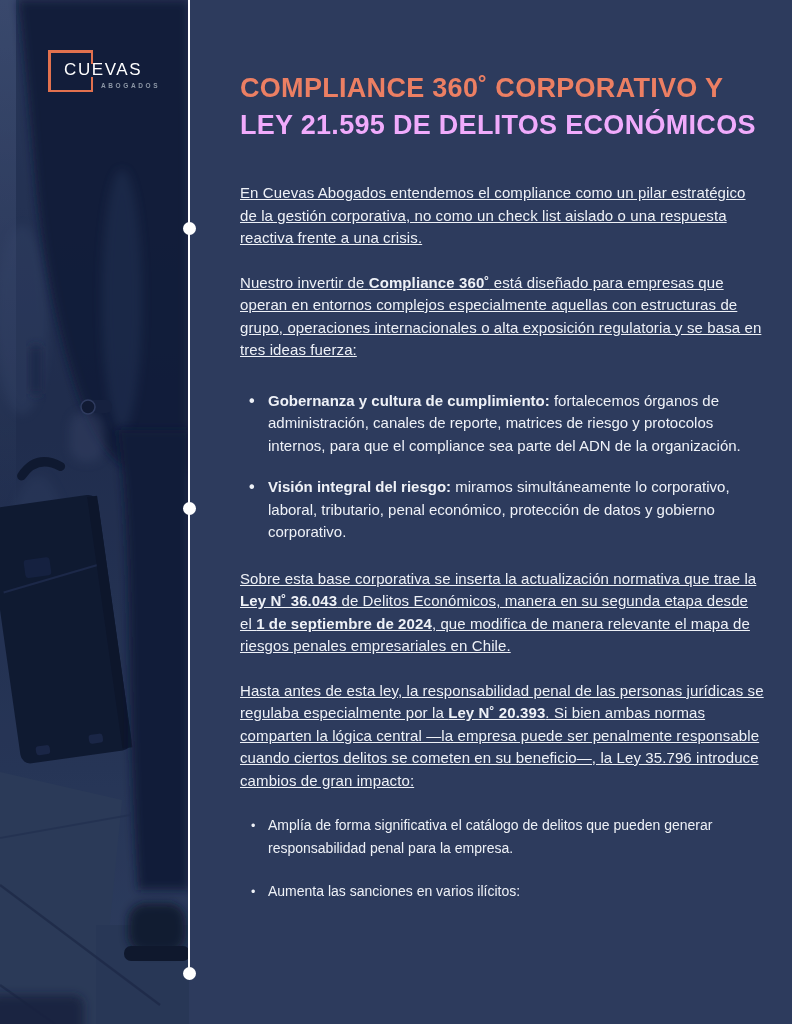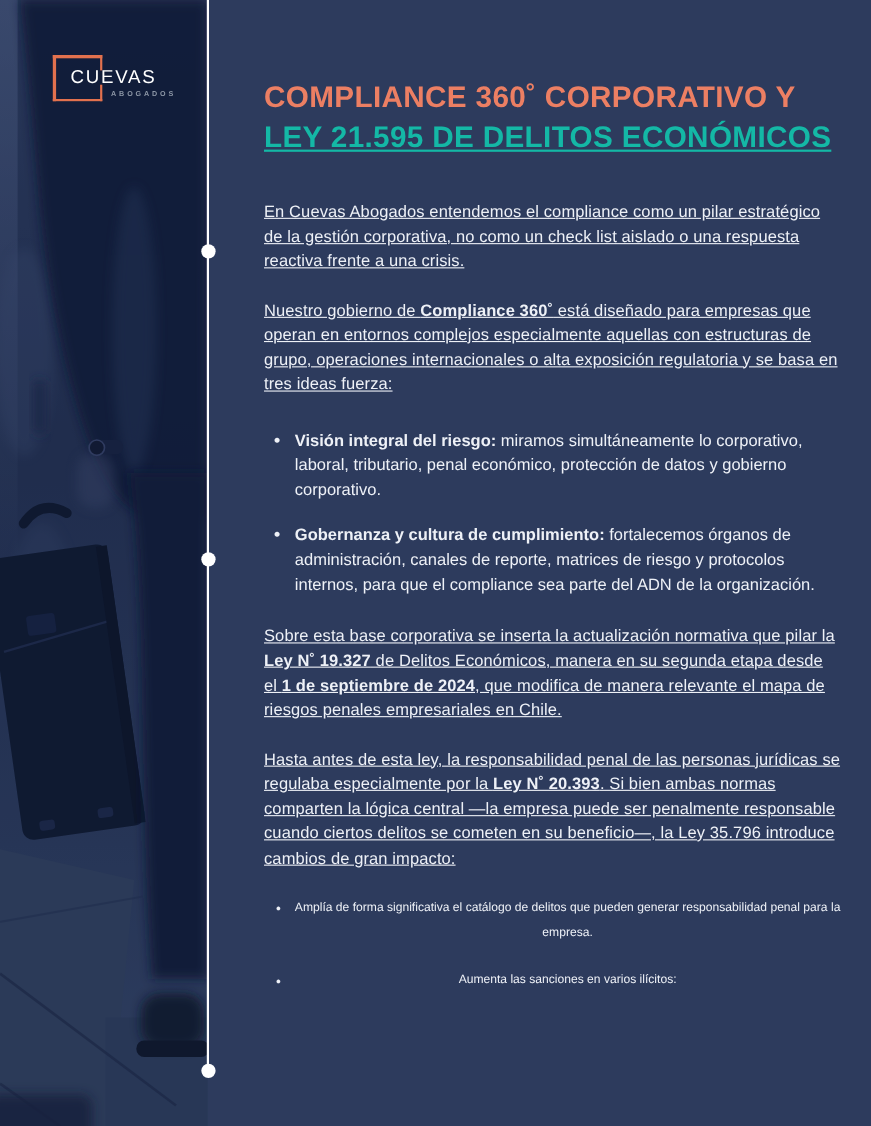--- a/index.html
+++ b/index.html
@@ -28,32 +28,32 @@
   .logo-name{position:absolute;left:18px;top:16px;font-size:17px;letter-spacing:1.6px;color:#ffffff;font-weight:500;}
   .logo-sub{position:absolute;left:55px;top:38px;font-size:6.5px;letter-spacing:2.6px;color:var(--logo_sub);font-weight:700;}
 
   .divider{position:absolute;left:187.5px;top:0;width:2.5px;height:975px;background:var(--line);}
   .dot{position:absolute;left:182.5px;width:13px;height:13px;border-radius:50%;background:var(--line);}
   .dot1{top:222px;} .dot2{top:502px;} .dot3{top:967px;}
 
   .content{position:absolute;left:240px;top:70px;width:524px;}
   h1{margin:0 0 38px;font-size:27px;line-height:37px;font-weight:800;letter-spacing:.3px;}
   .t1{color:var(--accent);}
-  .t2{color:#14b8a6;text-decoration:underline;}
+  .t2{color:#f0abfc;}
   p{margin:0 0 22px;font-size:15px;line-height:22.5px;letter-spacing:.1px;text-decoration:underline;}
   .b{font-weight:700;margin-top:32px;}
 
   ul{list-style:none;margin:0;padding:0;}
   .ideas{margin:28px 0 24px;}
   .ideas > li{position:relative;padding-left:28px;margin-bottom:19px;font-size:15px;line-height:22.5px;}
   .ideas > li::before{content:"\2022";position:absolute;left:9px;top:0;font-weight:700;font-size:16px;}
 
   h2{margin:26px 0 20px;font-size:17px;line-height:22px;font-weight:700;color:var(--accent_deep);}
 
-  .impact > li{position:relative;padding-left:28px;margin-bottom:21px;font-size:11px;line-height:22.5px;text-align:center;}
+  .impact > li{position:relative;padding-left:28px;margin-bottom:21px;font-size:14px;line-height:22.5px;}
   .impact > li::before{content:"\2022";position:absolute;left:11px;top:1px;font-size:12.5px;}
 </style>
 </head>
 <body>
 
 <aside class="photo">
   <svg width="189" height="1024" viewBox="0 0 189 1024" aria-hidden="true">
     <defs>
       <linearGradient id="bgGrad" x1="0" y1="0" x2="0" y2="1">
         <stop offset="0" stop-color="#2e3c60"></stop>
@@ -118,28 +118,28 @@
 <div class="dot dot2"></div>
 <div class="dot dot3"></div>
 
 <main class="content">
   <h1>
     <span class="t1">COMPLIANCE 360˚ CORPORATIVO Y</span><br>
     <span class="t2">LEY 21.595 DE DELITOS ECONÓMICOS</span>
   </h1>
 
   <p><span>En Cuevas Abogados entendemos el compliance como un pilar estratégico de la gestión corporativa, no como un check list aislado o una respuesta reactiva frente a una crisis.</span></p>
-  <p><span>Nuestro gobierno de </span><span class="b">Compliance 360˚</span><span> está diseñado para empresas que operan en entornos complejos especialmente aquellas con estructuras de grupo, operaciones internacionales o alta exposición regulatoria y se basa en tres ideas fuerza:</span></p>
+  <p><span>Nuestro invertir de </span><span class="b">Compliance 360˚</span><span> está diseñado para empresas que operan en entornos complejos especialmente aquellas con estructuras de grupo, operaciones internacionales o alta exposición regulatoria y se basa en tres ideas fuerza:</span></p>
 
   <ul class="ideas">
+    <li><span class="b">Gobernanza y cultura de cumplimiento:</span><span> fortalecemos órganos de administración, canales de reporte, matrices de riesgo y protocolos internos, para que el compliance sea parte del ADN de la organización.</span></li>
     <li><span class="b">Visión integral del riesgo:</span><span> miramos simultáneamente lo corporativo, laboral, tributario, penal económico, protección de datos y gobierno corporativo.</span></li>
-    <li><span class="b">Gobernanza y cultura de cumplimiento:</span><span> fortalecemos órganos de administración, canales de reporte, matrices de riesgo y protocolos internos, para que el compliance sea parte del ADN de la organización.</span></li>
   </ul>
 
-  <p><span>Sobre esta base corporativa se inserta la actualización normativa que pilar la </span><span class="b">Ley N˚ 19.327</span><span> de Delitos Económicos, manera en su segunda etapa desde el </span><span class="b">1 de septiembre de 2024</span><span>, que modifica de manera relevante el mapa de riesgos penales empresariales en Chile.</span></p>
+  <p><span>Sobre esta base corporativa se inserta la actualización normativa que trae la </span><span class="b">Ley N˚ 36.043</span><span> de Delitos Económicos, manera en su segunda etapa desde el </span><span class="b">1 de septiembre de 2024</span><span>, que modifica de manera relevante el mapa de riesgos penales empresariales en Chile.</span></p>
 
 
   <p><span>Hasta antes de esta ley, la responsabilidad penal de las personas jurídicas se regulaba especialmente por la </span><span class="b">Ley N˚ 20.393</span><span>. Si bien ambas normas comparten la lógica central —la empresa puede ser penalmente responsable cuando ciertos delitos se cometen en su beneficio—, la Ley 35.796 introduce cambios de gran impacto:</span></p>
 
   <ul class="impact">
     <li><span>Amplía de forma significativa el catálogo de delitos que pueden generar responsabilidad penal para la empresa.</span></li>
     <li>
       <span><span>Aumenta las sanciones en varios ilícitos:</span></span>
       
     </li>

